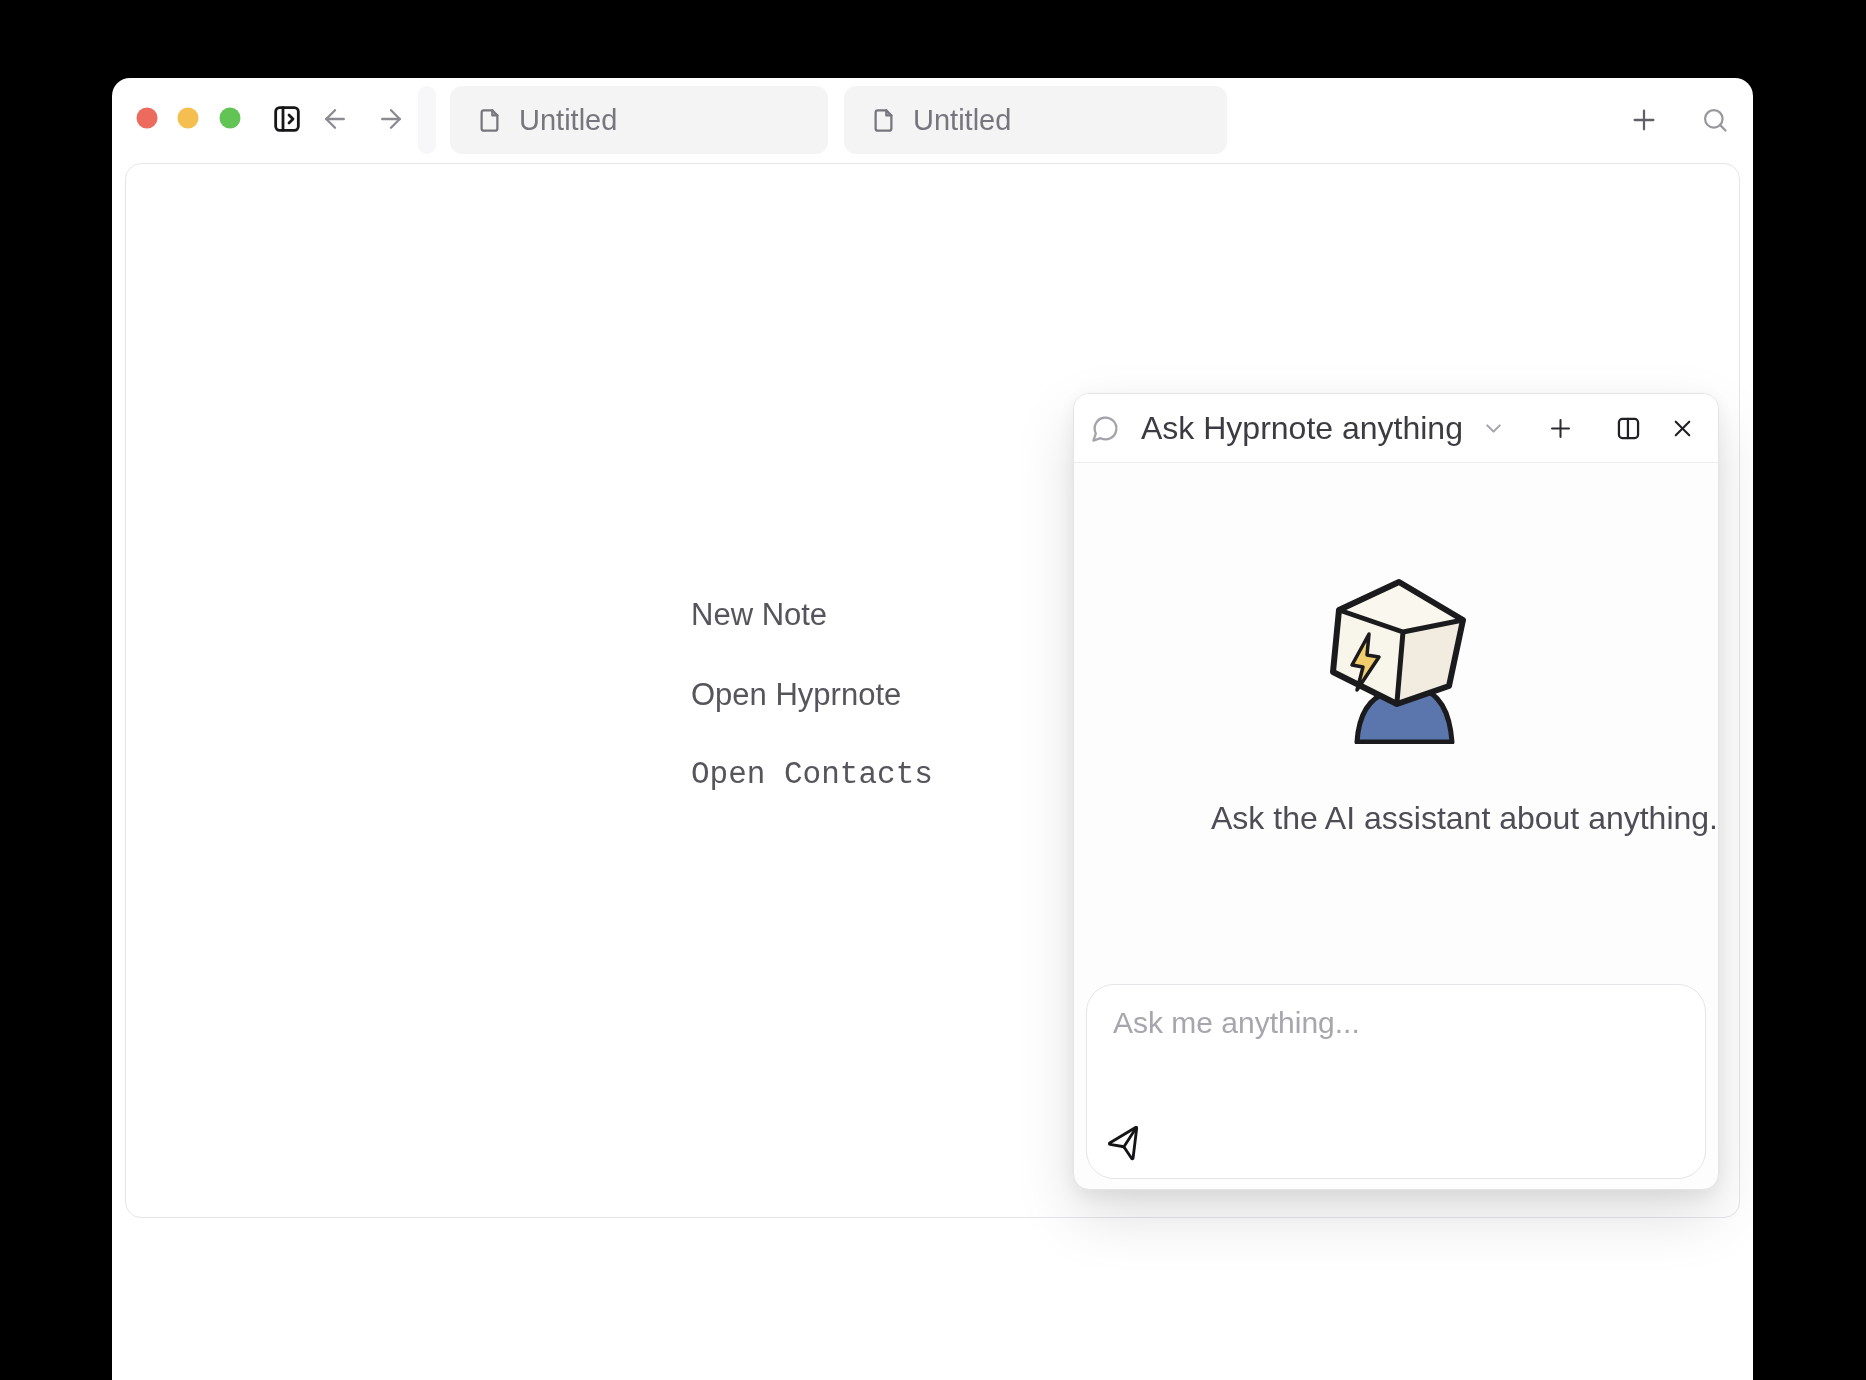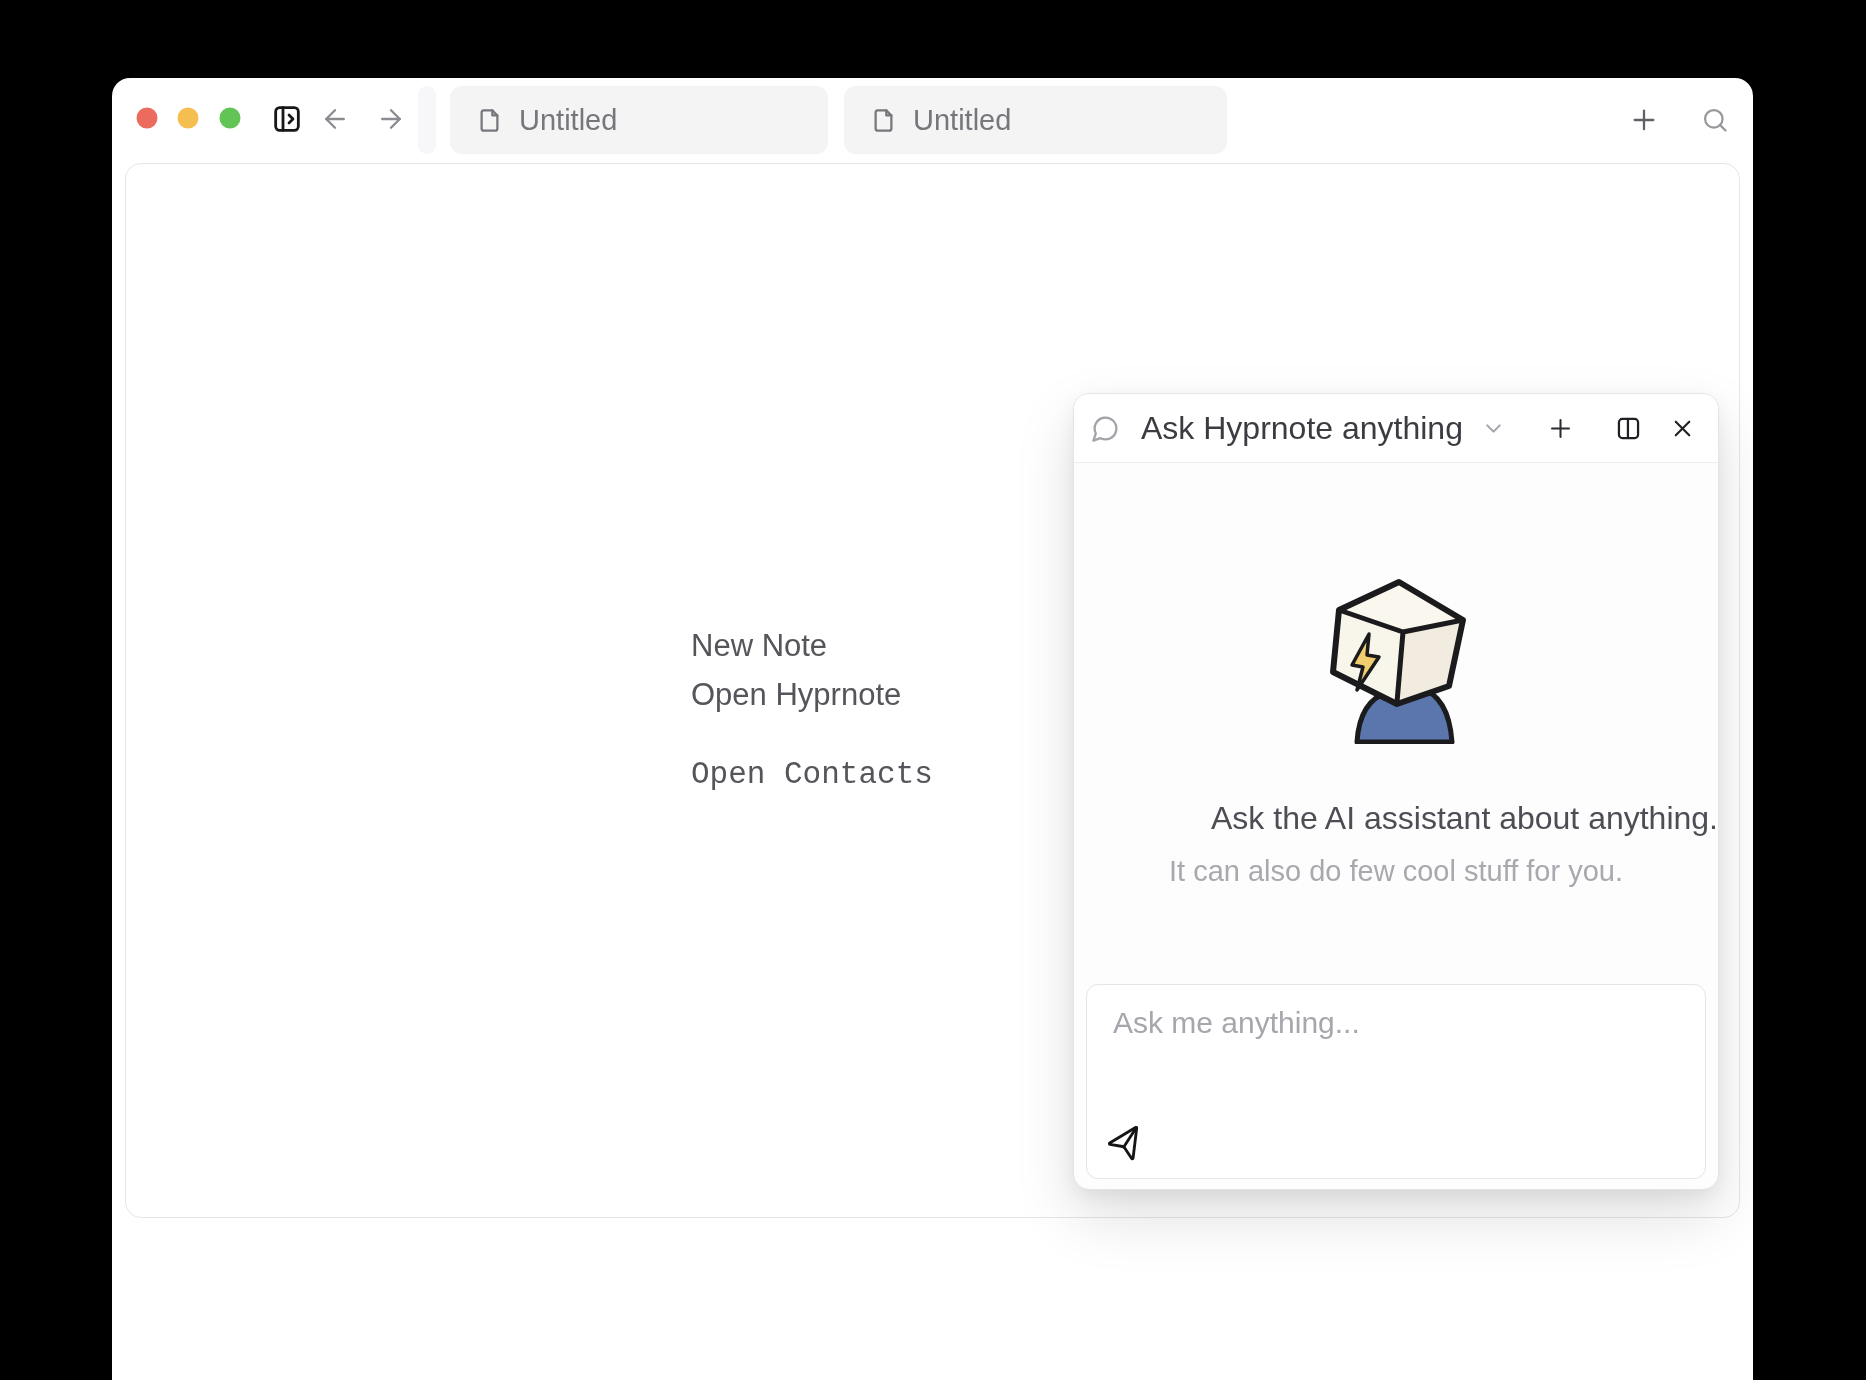--- a/index.html
+++ b/index.html
@@ -37,21 +37,21 @@
   }
   .tab-close { margin-left:auto; width:28px; height:28px; color:#55555c; cursor:pointer; line-height:0; background:none; border:none; padding:0; }
   .plus-btn   { left:1516px; top:26px; width:32px; height:32px; color:#606066; }
   .search-btn { left:1589px; top:28px; width:28px; height:28px; color:#97979e; }
   
   .content-card {
     position:absolute; left:13px; top:85px; width:1615px; height:1055px;
     background:#fff; border:1.5px solid #e6e6ea; border-radius:16px;
   }
   .quick-link { position:absolute; left:565px; font-size:31px; color:#55555c; cursor:pointer; }
-  .link-0 { top:433px;margin-top:31px; } .link-1 { top:513px; } .link-2 { top:593px;font-family:Liberation Mono, monospace; }
+  .link-0 { top:433px; } .link-1 { top:513px; } .link-2 { top:593px;font-family:Liberation Mono, monospace; }
   
   .panel {
     position:absolute; left:961px; top:315px; width:646px; height:797px;
     background:#fdfdfd; border:1px solid #e4e4e7; border-radius:16px;
     box-shadow:0 26px 60px rgba(0,0,0,.13), 0 6px 18px rgba(0,0,0,.06);
   }
   .panel-header {
     position:absolute; left:0; top:0; right:0; height:69px;
     background:#fff; border-bottom:1px solid #ededf0; border-radius:15px 15px 0 0;
     display:flex; align-items:center; padding:0 22px 0 17px;
@@ -63,21 +63,21 @@
   .header-right { margin-left:auto; display:flex; align-items:center; gap:27px; }
   .split-btn, .close-panel-btn { width:27px; height:27px; color:#202024; background:none; border:none; padding:0; cursor:pointer; line-height:0; }
   .hdr-ib { background:none; border:none; padding:0; cursor:pointer; line-height:0; }
   .mascot { position:absolute; left:247px; top:182px; width:152px; height:168px; }
   .panel-heading { position:absolute; top:406px; left:0; right:0; text-align:right;
     font-size:32px; color:#4d4d55; }
   .panel-sub { position:absolute; top:461px; left:0; right:0; text-align:center;
     font-size:29px; color:#a8a8af; }
   .input-box {
     position:absolute; left:12px; right:12px; top:590px; height:195px;
-    background:#fff; border:1.5px solid #e5e5e9; border-radius:12px;
+    background:#fff; border:1.5px solid #e5e5e9; border-radius:28px;
   }
   .chat-input {
     position:absolute; left:0; top:0; width:100%; height:140px;
     border:none; outline:none; resize:none; background:transparent;
     padding:21px 26px; font-family:"Liberation Sans","DejaVu Sans",sans-serif;
     font-size:30px; color:#26262b;
   }
   .chat-input::placeholder { color:#a6a6ad; }
   .send-btn { position:absolute; left:20px; bottom:15px; width:36px; height:36px;
     color:#151517; background:none; border:none; padding:0; cursor:pointer; line-height:0; }
@@ -203,21 +203,20 @@
         <path d="M18 34 L82 56 L76 128 L12 96 Z" stroke="none" fill="#f8f5ea"></path>
         <path d="M82 56 L142 44 L128 110 L76 128 Z" stroke="none" fill="#f1ecdf"></path>
 
         <path d="M18 34 L78 6 L142 44 L128 110 L76 128 L12 96 Z" fill="none" stroke="#1b1b1e" stroke-width="6" stroke-linejoin="round" stroke-linecap="round"></path>
         <path d="M18 34 L82 56 L142 44 M82 56 L76 126" fill="none" stroke="#1b1b1e" stroke-width="5" stroke-linejoin="round" stroke-linecap="round"></path>
 
         <path d="M48 58 L31 89 L42 91 L36 114 L58 81 L46 79 Z" stroke="#1b1b1e" stroke-width="3.5" stroke-linejoin="round" fill="#f0cd6d"></path>
       </svg>
 
       <div class="panel-heading">Ask the AI assistant about anything.</div>
-      <div class="panel-sub">It can also do few cool stuff for you.</div>
 
       <div class="input-box">
         <textarea class="chat-input" placeholder="Ask me anything..." style=""></textarea>
         <button class="send-btn">
           <svg viewBox="0 0 24 24" width="36" height="36" fill="none" stroke="currentColor" stroke-width="1.9" stroke-linecap="round" stroke-linejoin="round" transform="rotate(-12)">
             <path d="M14.5 21.7a.5.5 0 0 0 .94-.02l6.5-19a.5.5 0 0 0-.64-.64l-19 6.5a.5.5 0 0 0-.02.94l7.9 3.16a2 2 0 0 1 1.12 1.12Z"></path>
             <path d="m21.85 2.15-10.94 10.94"></path>
           </svg>
         </button>
       </div>

